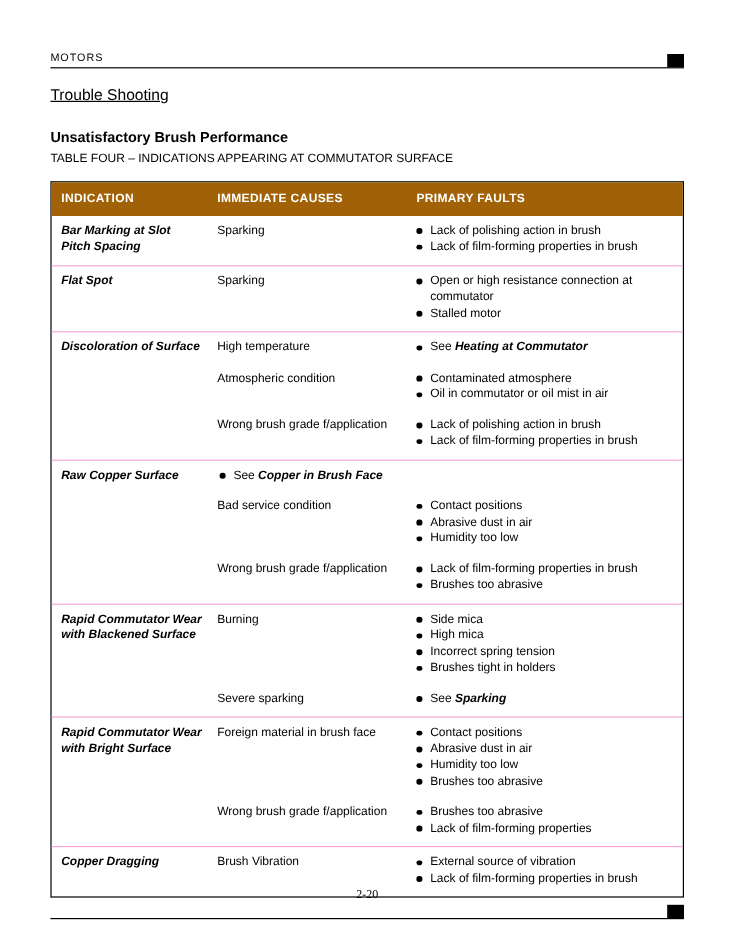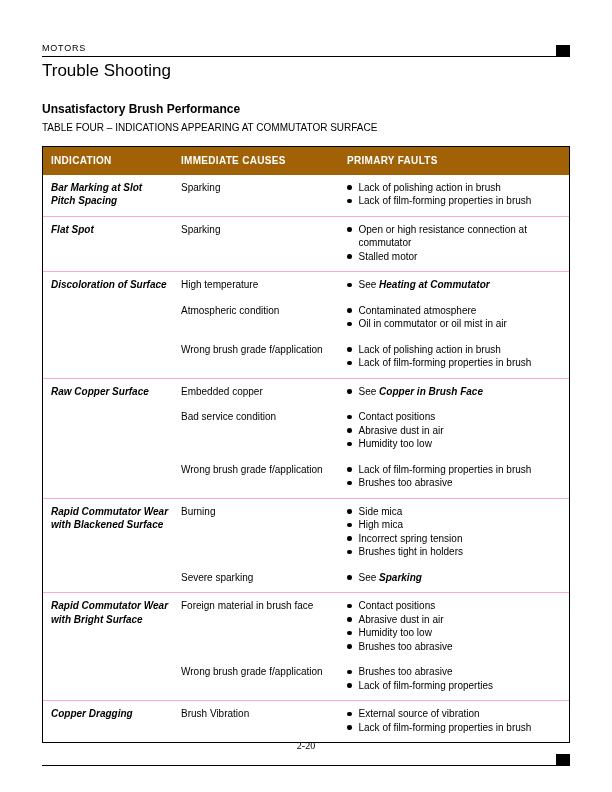--- a/index.html
+++ b/index.html
@@ -27,23 +27,24 @@
     font-weight:400;
   }
   .corner-mark{
     position:absolute;
     right:0;bottom:0;
     width:14px;height:11px;
     background:#000;
   }
   
   .doc-title{
-    margin-top:4px;
-    font-size:17px;
+    margin-top:14px;
+    font-size:13px;
     font-weight:400;
+    text-decoration:underline;
   }
   .section-title{
     margin-top:21px;
     font-size:12px;
     font-weight:bold;
   }
   .table-caption{
     margin-top:6px;
     font-size:10px;
   }
@@ -203,21 +204,20 @@
                   <div class="fault-text">Lack of film-forming properties in brush</div>
                 </div>
               </div>
             </div>
           </div>
         </div>
         <div class="t-row">
           <div class="cell-ind">Raw Copper Surface</div>
           <div class="cell-groups">
             <div class="group">
-              <div class="cell-cause">Embedded copper</div>
               <div class="faults">
                 <div class="fault">
                   <div class="bullet"></div>
                   <div class="fault-text">See <span class="ref">Copper in Brush Face</span></div>
                 </div>
               </div>
             </div>
             <div class="group">
               <div class="cell-cause">Bad service condition</div>
               <div class="faults">

